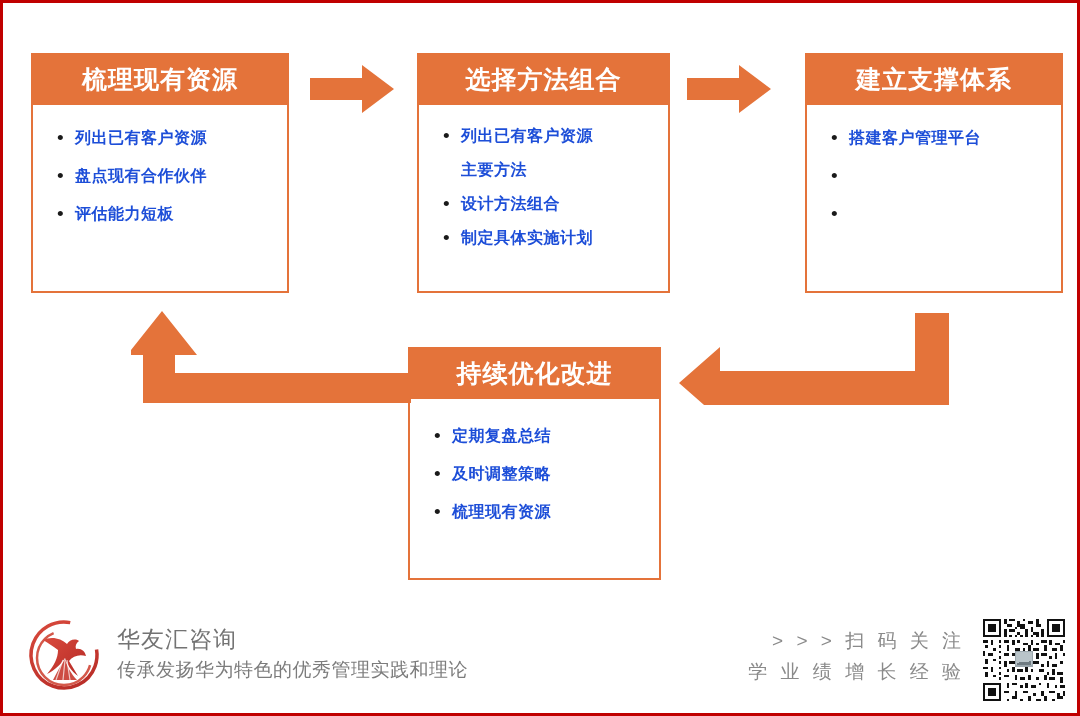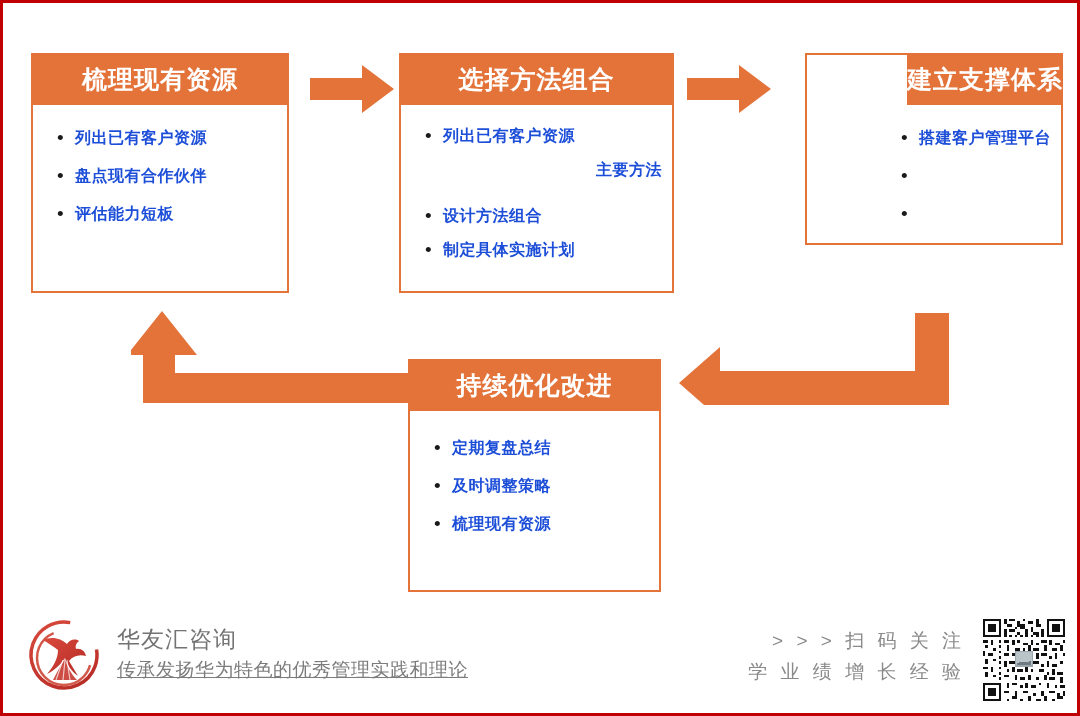--- a/index.html
+++ b/index.html
@@ -92,21 +92,20 @@
     color: #737373;
     font-size: 23px;
     line-height: 32px;
     letter-spacing: 1px;
   }
   .brand-tag {
     color: #7c7c7c;
     font-size: 19px;
     line-height: 30px;
     letter-spacing: 0.5px;
-    text-decoration: underline;
   }
   .footer-cta {
     position: absolute;
     right: 112px;
     top: 622px;
     text-align: right;
     color: #8a8a8a;
     font-size: 19px;
     line-height: 31px;
     letter-spacing: 4px;
@@ -138,59 +137,59 @@
         <span class="bullet-dot">•</span>
         <span class="bullet-text">盘点现有合作伙伴</span>
       </div>
       <div class="bullet-row">
         <span class="bullet-dot">•</span>
         <span class="bullet-text">评估能力短板</span>
       </div>
     </div>
   </div>
 
-  <div class="box" style="left:396px; top:50px; width:275px; height:240px;">
+  <div class="box" style="left:414px; top:50px; width:253px; height:240px;">
     <div class="box-header">选择方法组合</div>
     <div class="box-body" style="padding-top:14px;">
       <div class="bullet-row" style="margin-bottom:0;">
         <span class="bullet-dot">•</span>
         <span class="bullet-text">列出已有客户资源</span>
       </div>
-      <div class="bullet-row" style="margin-bottom:12px;justify-content:flex-end;">
+      <div class="bullet-row" style="margin-bottom:0;">
         <span class="bullet-dot"></span>
         <span class="bullet-text">主要方法</span>
       </div>
       <div class="bullet-row" style="margin-bottom:0;">
         <span class="bullet-dot">•</span>
         <span class="bullet-text">设计方法组合</span>
       </div>
       <div class="bullet-row" style="margin-bottom:0;">
         <span class="bullet-dot">•</span>
         <span class="bullet-text">制定具体实施计划</span>
       </div>
     </div>
   </div>
 
-  <div class="box" style="left:802px; top:50px; width:258px; height:192px;align-items:flex-end;">
+  <div class="box" style="left:802px; top:50px; width:258px; height:240px;">
     <div class="box-header">建立支撑体系</div>
     <div class="box-body">
       <div class="bullet-row">
         <span class="bullet-dot">•</span>
         <span class="bullet-text">搭建客户管理平台</span>
       </div>
       <div class="bullet-row">
         <span class="bullet-dot">•</span>
       </div>
       <div class="bullet-row">
         <span class="bullet-dot">•</span>
       </div>
     </div>
   </div>
 
-  <div class="box" style="left:405px; top:356px; width:253px; height:233px;">
+  <div class="box" style="left:405px; top:344px; width:253px; height:233px;">
     <div class="box-header">持续优化改进</div>
     <div class="box-body" style="padding-top:20px;">
       <div class="bullet-row">
         <span class="bullet-dot">•</span>
         <span class="bullet-text">定期复盘总结</span>
       </div>
       <div class="bullet-row">
         <span class="bullet-dot">•</span>
         <span class="bullet-text">及时调整策略</span>
       </div>

